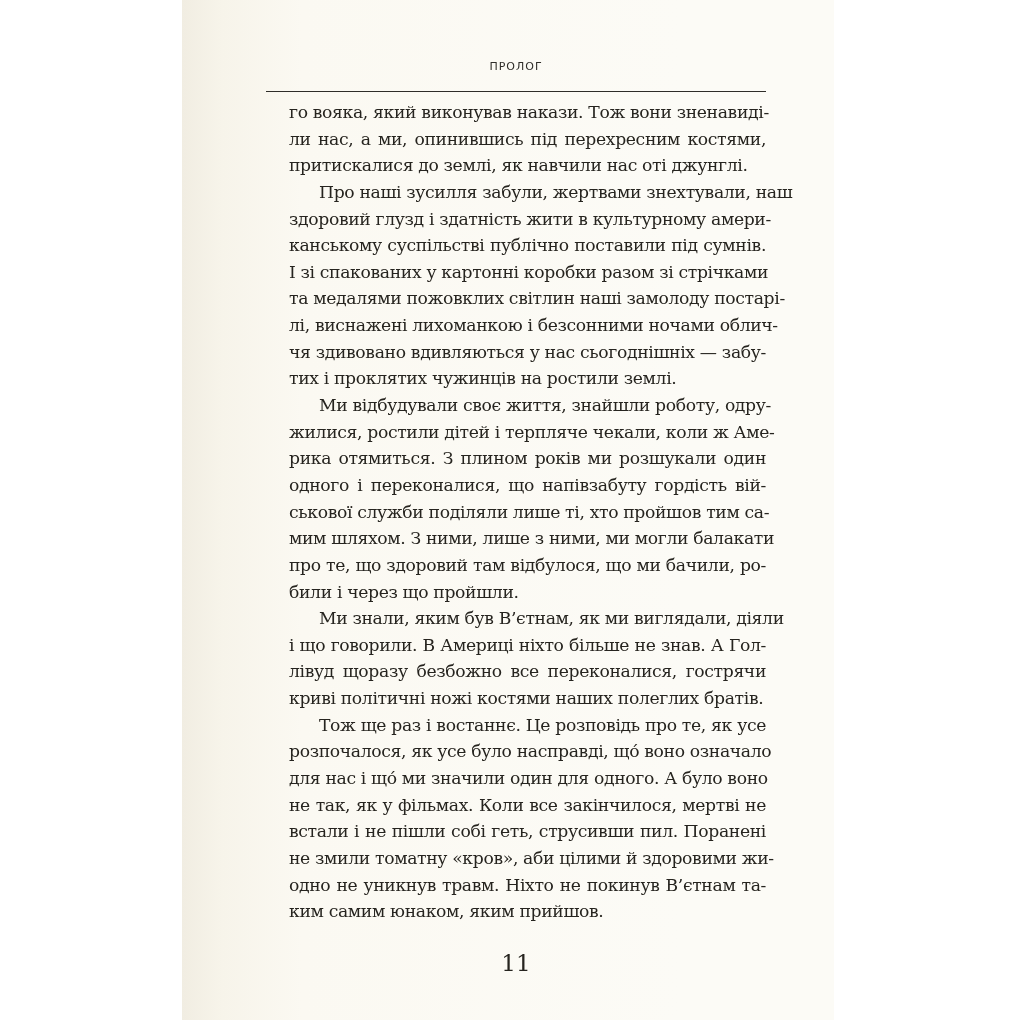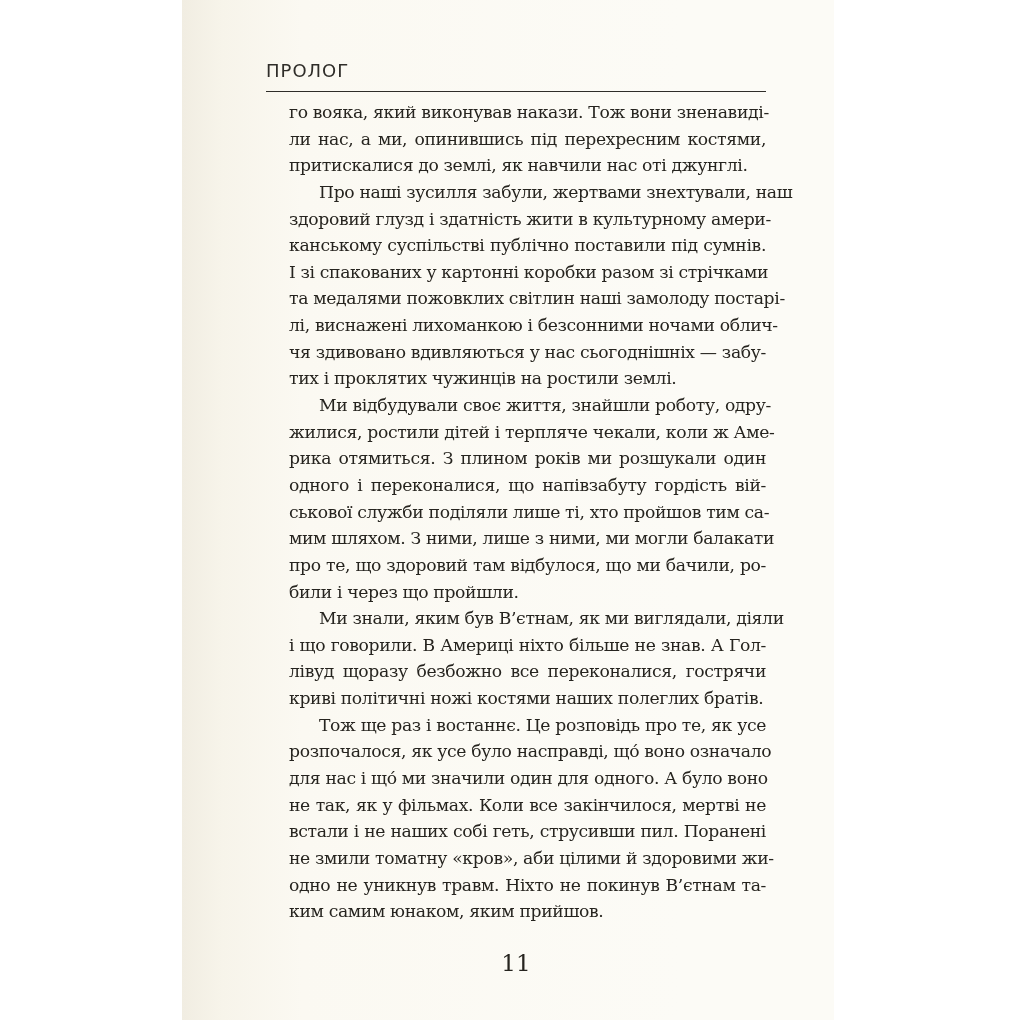--- a/index.html
+++ b/index.html
@@ -16,23 +16,23 @@
       top: 0;
       width: 652px;
       height: 1020px;
       background: linear-gradient(to right, #f1ede2 0px, #f7f4ea 40px, #fbf9f2 120px, #fcfbf6 500px, #fcfbf6 100%);
     }
     .running-head {
       position: absolute;
       left: 84px;
       width: 500px;
       top: 60px;
-      text-align: left;
+      text-align: center;
       font-family: "DejaVu Sans", sans-serif;
-      font-size: 18px;
+      font-size: 11px;
       letter-spacing: 1px;
       color: #2f2d29;
     }
     .rule {
       position: absolute;
       left: 84px;
       top: 91px;
       width: 500px;
       height: 0;
       border-top: 1.4px solid #2f2d29;
@@ -102,20 +102,20 @@
     <span class="line">про те, що здоровий там відбулося, що ми бачили, ро-</span>
     <span class="line last">били і через що пройшли.</span>
     <span class="line indent">Ми знали, яким був В’єтнам, як ми виглядали, діяли</span>
     <span class="line">і що говорили. В Америці ніхто більше не знав. А Гол-</span>
     <span class="line">лівуд щоразу безбожно все переконалися, гострячи</span>
     <span class="line last">криві політичні ножі костями наших полеглих братів.</span>
     <span class="line indent">Тож ще раз і востаннє. Це розповідь про те, як усе</span>
     <span class="line">розпочалося, як усе було насправді, що́ воно означало</span>
     <span class="line">для нас і що́ ми значили один для одного. А було воно</span>
     <span class="line">не так, як у фільмах. Коли все закінчилося, мертві не</span>
-    <span class="line">встали і не наших собі геть, струсивши пил. Поранені</span>
+    <span class="line">встали і не пішли собі геть, струсивши пил. Поранені</span>
     <span class="line">не змили томатну «кров», аби цілими й здоровими жи-</span>
     <span class="line">одно не уникнув травм. Ніхто не покинув В’єтнам та-</span>
     <span class="line last">ким самим юнаком, яким прийшов.</span>
   </div>
 
   <div class="folio">11</div>
 </div>
 
 </body></html>

